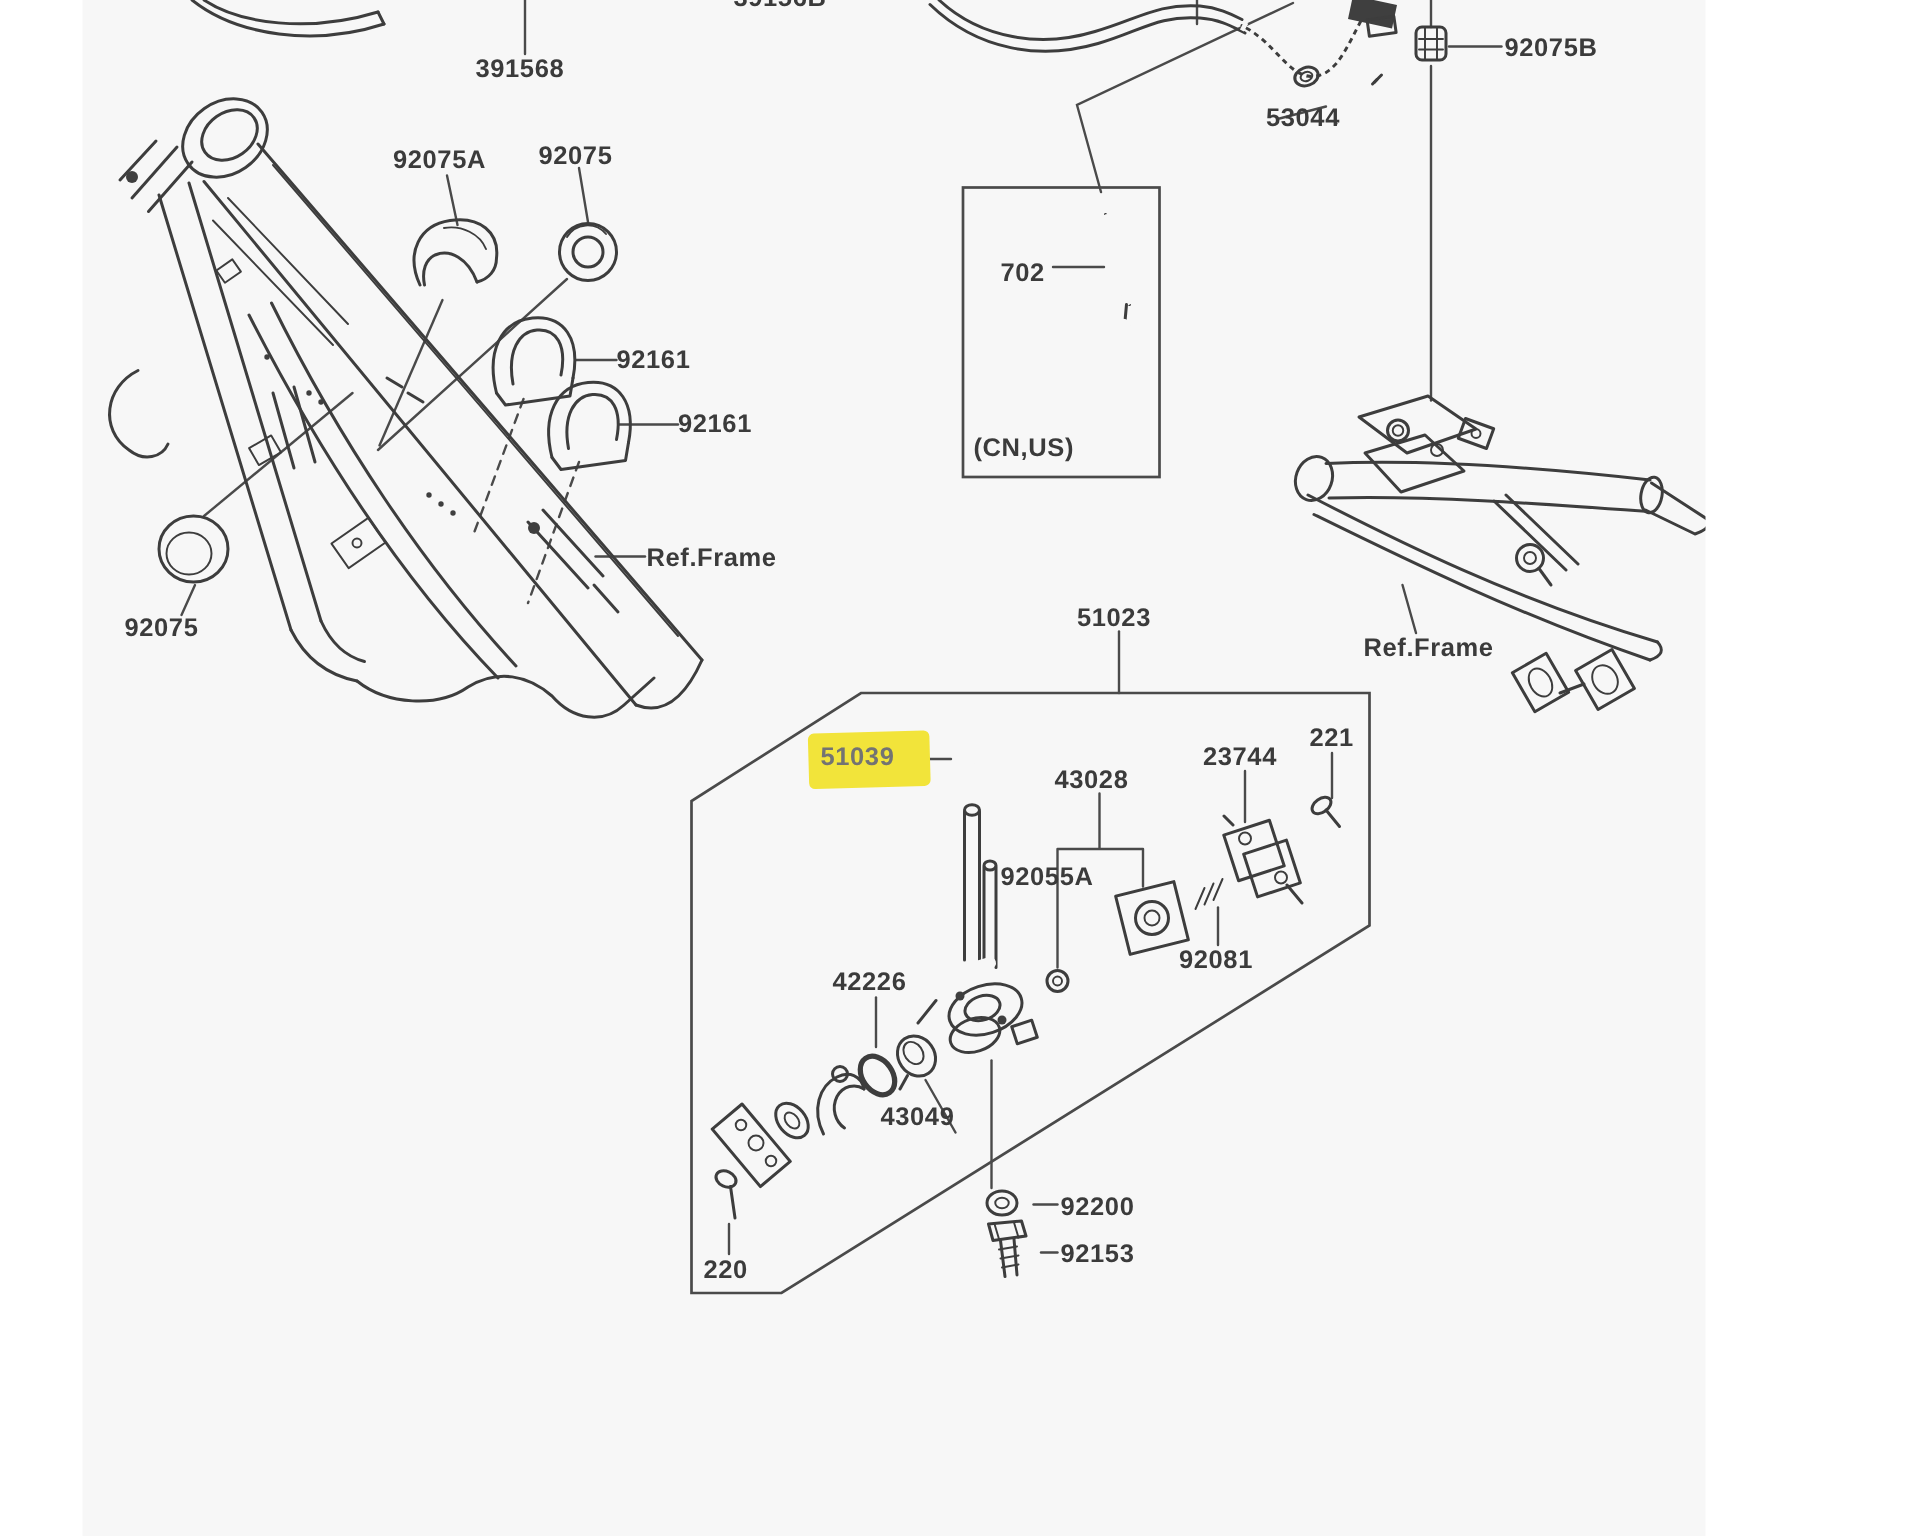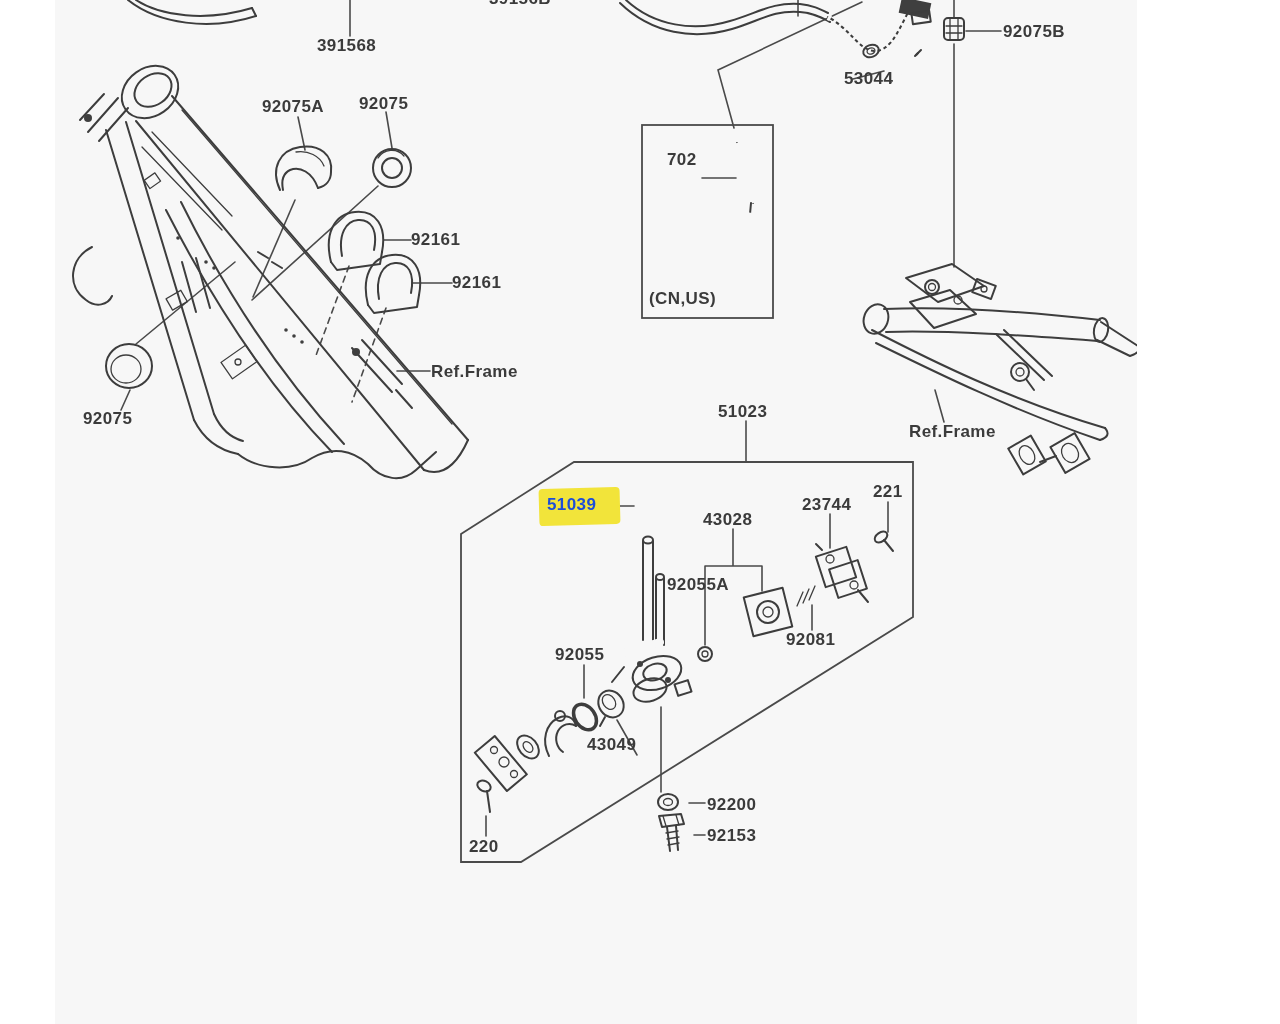--- a/index.html
+++ b/index.html
@@ -4,21 +4,21 @@
 <style>
   html,body{margin:0;padding:0;background:#ffffff;}
   .stage{position:relative;width:1137px;height:1024px;overflow:hidden;background:#ffffff;
          font-family:"Liberation Sans", sans-serif;}
   .canvas{position:absolute;left:55px;top:0;width:1170px;height:1024px;background:#f7f7f7;}
   .art{position:absolute;left:0;top:0;width:1280px;height:1024px;}
   .lbl{position:absolute;font-weight:bold;font-size:17px;line-height:17px;color:#3b3b3b;
        letter-spacing:0.4px;white-space:nowrap;z-index:5;}
   .hl{position:absolute;left:539px;top:488px;width:81px;height:37px;background:#f2e43a;
       border-radius:4px;transform:rotate(-1.6deg);z-index:4;}
-  .hl-txt{color:#1d4ed8;}
+  .hl-txt{color:#737373;}
   .ln{fill:none;stroke:#3d3d3d;stroke-width:2;stroke-linecap:round;stroke-linejoin:round;}
   .thin{stroke-width:1.3;}
   .bd{fill:#3f3f3f;stroke:none;}
   .lead{fill:none;stroke:#4a4a4a;stroke-width:1.6;stroke-linecap:round;}
   .box{fill:none;stroke:#4a4a4a;stroke-width:1.8;}
 </style>
 </head>
 <body>
 
 <div class="stage">
@@ -246,28 +246,28 @@
   <div class="lbl" style="left:489px;top:-10px">39156B</div>
   <div class="lbl" style="left:317px;top:37px">391568</div>
   <div class="lbl" style="left:262px;top:98px">92075A</div>
   <div class="lbl" style="left:359px;top:95px">92075</div>
   <div class="lbl" style="left:411px;top:231px">92161</div>
   <div class="lbl" style="left:452px;top:274px">92161</div>
   <div class="lbl" style="left:431px;top:363px">Ref.Frame</div>
   <div class="lbl" style="left:83px;top:410px">92075</div>
   <div class="lbl" style="left:1003px;top:23px">92075B</div>
   <div class="lbl" style="left:844px;top:70px">53044</div>
-  <div class="lbl" style="left:667px;top:151px">702</div>
+  <div class="lbl" style="left:667px;top:173px">702</div>
   <div class="lbl" style="left:649px;top:290px">(CN,US)</div>
   <div class="lbl" style="left:909px;top:423px">Ref.Frame</div>
   <div class="lbl" style="left:718px;top:403px">51023</div>
   <div class="lbl hl-txt" style="left:547px;top:496px">51039</div>
   <div class="lbl" style="left:703px;top:511px">43028</div>
   <div class="lbl" style="left:802px;top:496px">23744</div>
   <div class="lbl" style="left:873px;top:483px">221</div>
   <div class="lbl" style="left:667px;top:576px">92055A</div>
   <div class="lbl" style="left:786px;top:631px">92081</div>
-  <div class="lbl" style="left:555px;top:646px">92055</div>
+  <div class="lbl" style="left:555px;top:646px">42226</div>
   <div class="lbl" style="left:587px;top:736px">43049</div>
   <div class="lbl" style="left:469px;top:838px">220</div>
   <div class="lbl" style="left:707px;top:796px">92200</div>
   <div class="lbl" style="left:707px;top:827px">92153</div>
 </div>
 
 </body></html>

